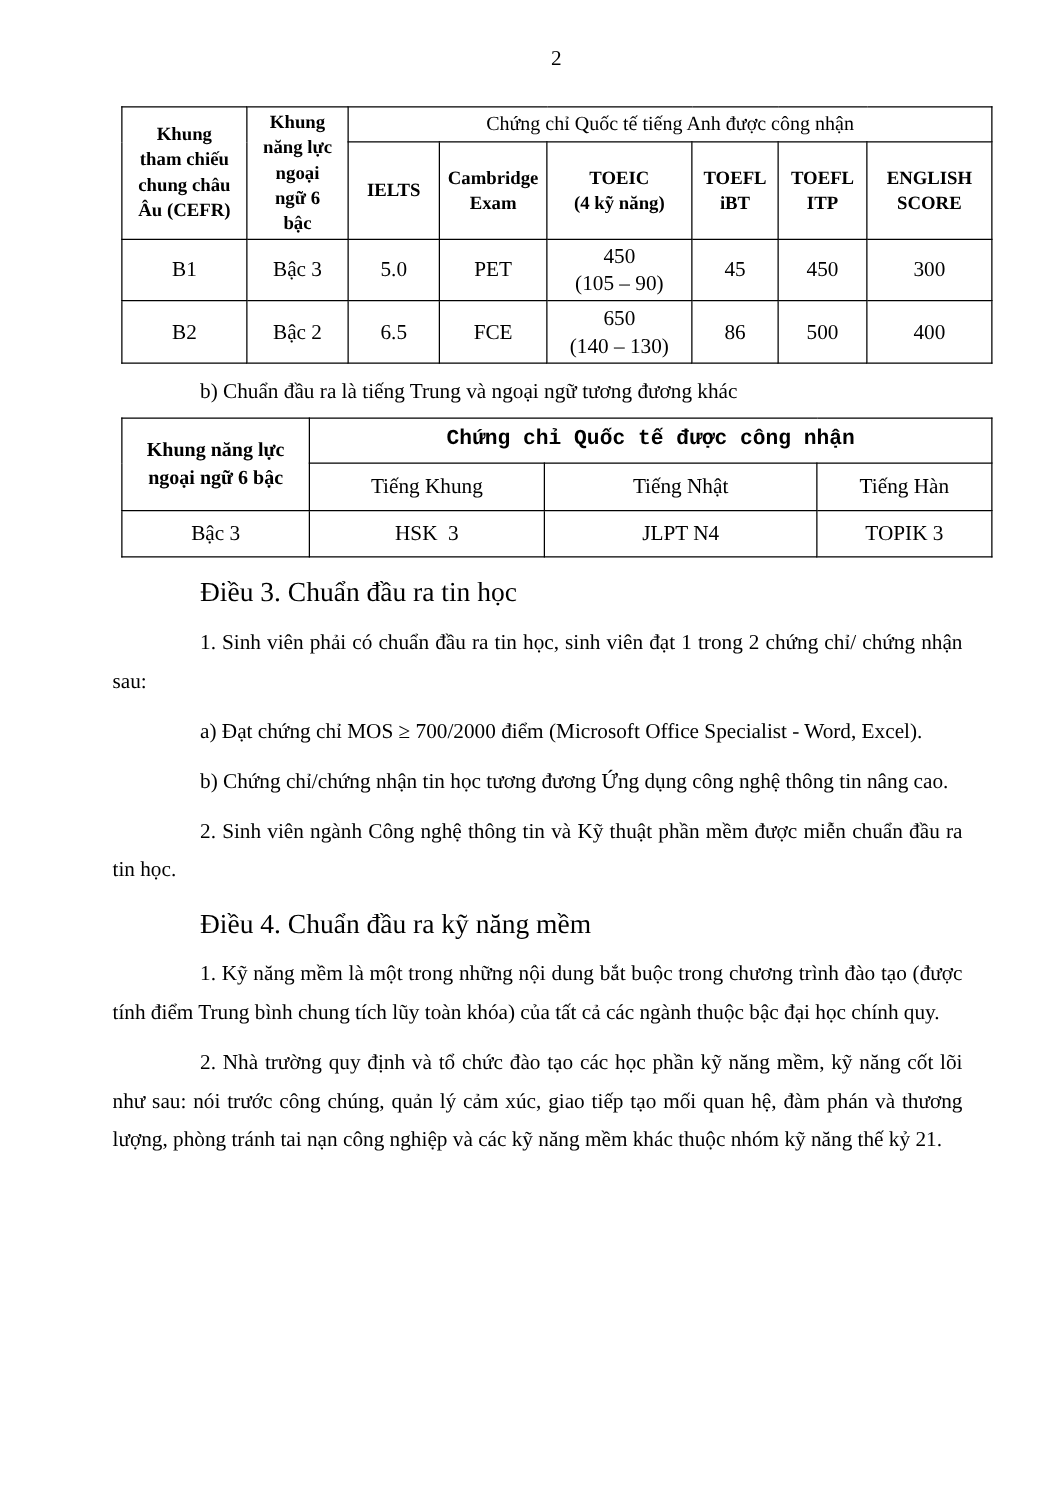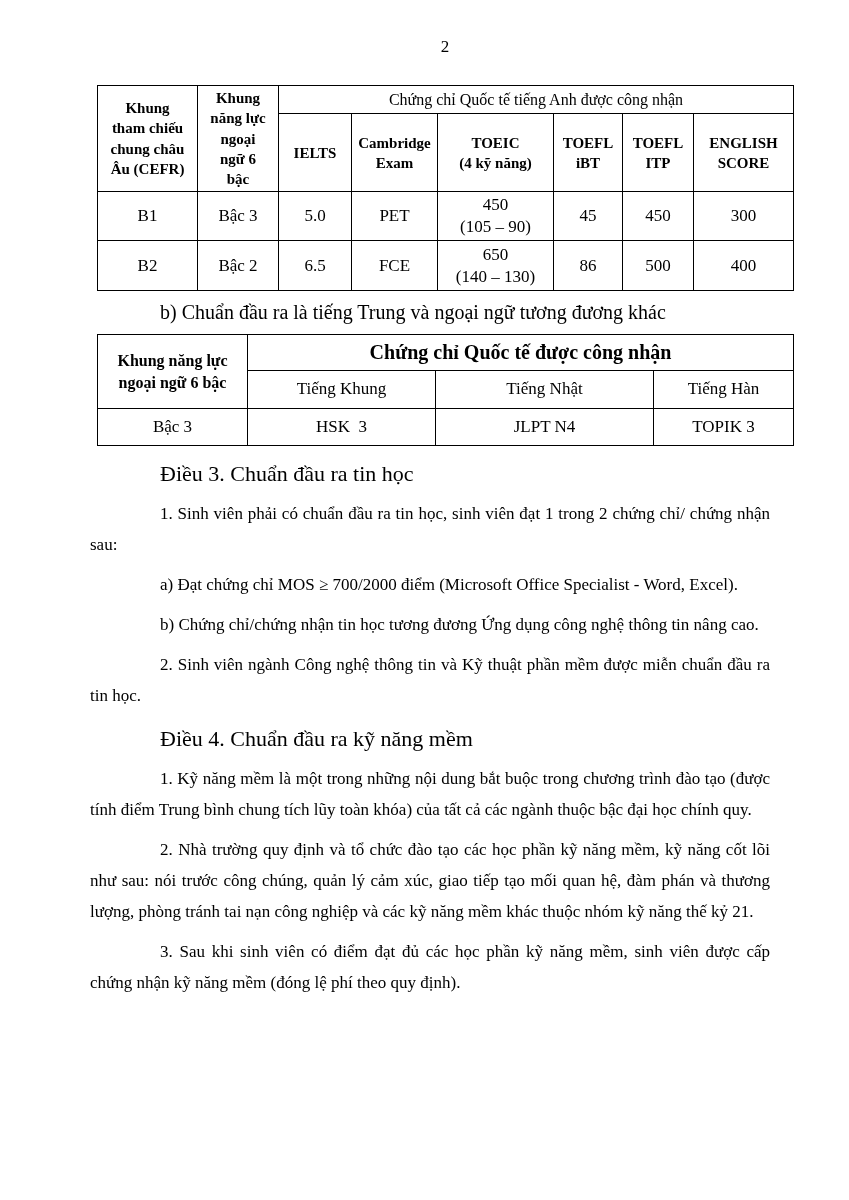--- a/index.html
+++ b/index.html
@@ -38,29 +38,29 @@
   .t1 { width: 696px; margin-top: 27px; }
   .t1 .hdr { font-weight: bold; font-size: 15px; }
   .t1 .group { font-weight: normal; font-size: 16px; }
   .t1 tr.r-group { height: 28px; }
   .t1 tr.r-sub { height: 77px; }
   .t1 tr.r-d1 { height: 49px; }
   .t1 tr.r-d2 { height: 50px; }
 
   .t2 { width: 696px; margin-top: 6px; }
   .t2 .hdr { font-weight: bold; font-size: 16px; }
-  .t2 .group { font-weight: bold; font-size: 20px; }
+  .t2 .group { font-weight: bold; font-size: 17px; font-family: Liberation Mono, monospace; }
   .t2 .sub { font-size: 17px; }
   .t2 tr.r1 { height: 36px; }
   .t2 tr.r2 { height: 38px; }
   .t2 tr.r3 { height: 37px; }
 
   .b-line {
     width: 680px;
-    font-size: 20px;
+    font-size: 17px;
     line-height: 31px;
     text-indent: 70px;
     margin: 6px 0 0 0;
   }
   .heading {
     width: 680px;
     font-size: 22px;
     line-height: 31px;
     font-weight: normal;
     text-indent: 70px;
@@ -179,17 +179,16 @@
       <div class="para">1. Sinh viên phải có chuẩn đầu ra tin học, sinh viên đạt 1 trong 2 chứng chỉ/ chứng nhận sau:</div>
       <div class="para">a) Đạt chứng chỉ MOS ≥ 700/2000 điểm (Microsoft Office Specialist - Word, Excel).</div>
       <div class="para">b) Chứng chỉ/chứng nhận tin học tương đương Ứng dụng công nghệ thông tin nâng cao.</div>
       <div class="para">2. Sinh viên ngành Công nghệ thông tin và Kỹ thuật phần mềm được miễn chuẩn đầu ra tin học.</div>
     </div>
 
     <div>
       <div class="heading">Điều 4. Chuẩn đầu ra kỹ năng mềm</div>
       <div class="para">1. Kỹ năng mềm là một trong những nội dung bắt buộc trong chương trình đào tạo (được tính điểm Trung bình chung tích lũy toàn khóa) của tất cả các ngành thuộc bậc đại học chính quy.</div>
       <div class="para">2. Nhà trường quy định và tổ chức đào tạo các học phần kỹ năng mềm, kỹ năng cốt lõi như sau: nói trước công chúng, quản lý cảm xúc, giao tiếp tạo mối quan hệ, đàm phán và thương lượng, phòng tránh tai nạn công nghiệp và các kỹ năng mềm khác thuộc nhóm kỹ năng thế kỷ 21.</div>
-      <div class="para">3. Sau khi sinh viên có điểm đạt đủ các học phần kỹ năng mềm, sinh viên được cấp chứng nhận kỹ năng mềm (đóng lệ phí theo quy định).</div>
     </div>
 
   </div>
 </div>
 
 </body></html>

